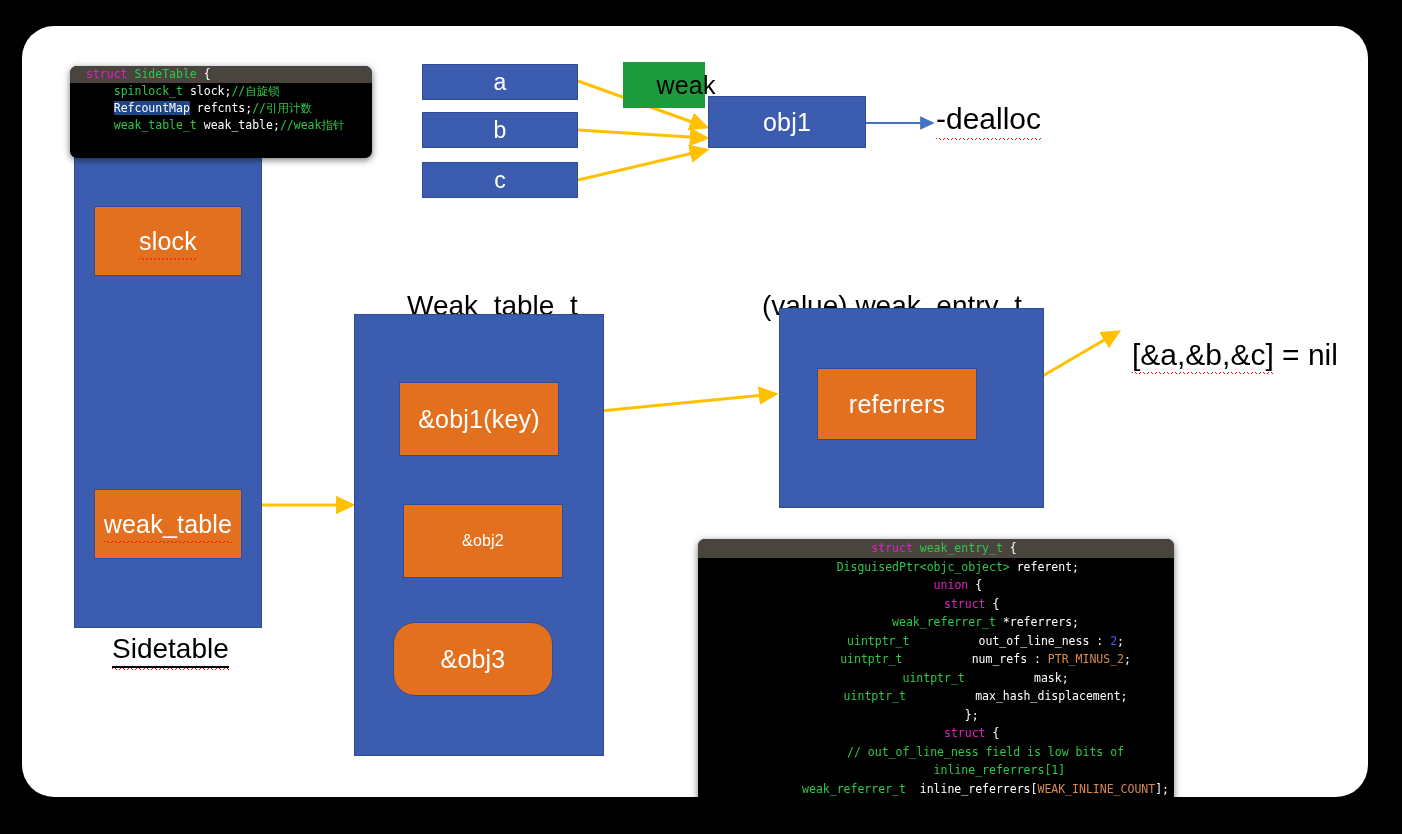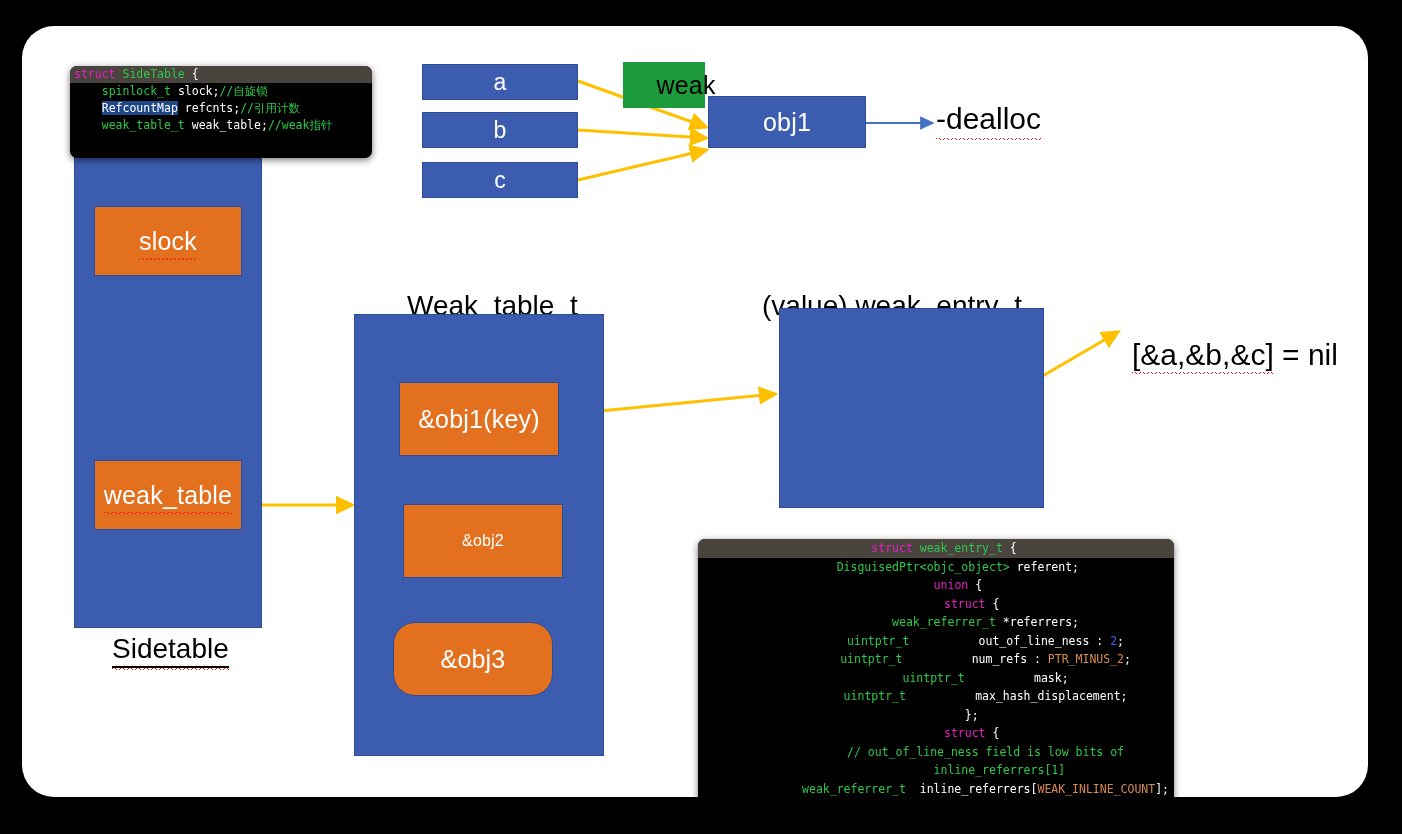--- a/index.html
+++ b/index.html
@@ -89,21 +89,21 @@
   .codewin .hdrline { background: #4a443f; display: block; }
   .kw   { color: #e91ec4; }
   .typ  { color: #2fc84a; }
   .pl   { color: #ffffff; }
   .cmt  { color: #2fc84a; }
   .num  { color: #4a5bff; }
   .cst  { color: #d98a50; }
   .sel  { background: #1f4788; color: #ffffff; }
 
   #code1 { left: 48px; top: 40px; width: 302px; height: 92px; font-size: 11.5px; line-height: 17px; padding: 0; }
-  #code1 .ln { padding-left: 4px; }
+  #code1 .ln { padding-left: 16px; }
   #code2 { left: 676px; top: 513px; width: 476px; height: 272px; font-size: 11.5px; line-height: 18.5px; }
   #code2 .ln { padding-left: 16px; text-align: center; }
 
   svg.arrows {
     position: absolute;
     left: 0; top: 0;
     width: 1346px; height: 771px;
     pointer-events: none;
   }
 </style>
@@ -138,21 +138,21 @@
       <path d="M952,390 L1096,306" stroke="#FFC000" stroke-width="3" fill="none" marker-end="url(#ar-or)"></path>
     </svg>
 
     <div class="box blue" style="left:52px; top:110px; width:188px; height:492px;"></div>
 
     <div class="box orange" style="left:72px; top:180px; width:148px; height:70px; font-size:25px;">
       <span class="sq">slock</span>
     </div>
 
 
-    <div class="box orange" style="left:72px; top:434px; width:148px; height:70px; font-size:25px;">
+    <div class="box orange" style="left:72px; top:463px; width:148px; height:70px; font-size:25px;">
       <span class="sq">weak_table</span>
     </div>
 
     <div class="label" style="left:90px; top:607px; font-size:28px;">
       <span class="sq uline">Sidetable</span>
     </div>
 
     <div class="box blue" style="left:400px; top:38px; width:156px; height:36px; font-size:23px;">
       <span>a</span>
     </div>
@@ -190,20 +190,23 @@
     <div class="box orange" style="left:371px; top:596px; width:160px; height:74px; font-size:25px;border-radius:22px;">
       <span>&amp;obj3</span>
     </div>
 
     <div class="label" style="left:740px; top:264px; font-size:28px;">
       <span>(value) </span><span class="sq uline">weak_entry_t</span>
     </div>
 
     <div class="box blue" style="left:757px; top:282px; width:265px; height:200px;"></div>
 
+    <div class="box orange" style="left:795px; top:342px; width:160px; height:72px; font-size:25px;">
+      <span>referrers</span>
+    </div>
 
     <div class="label" style="left:1110px; top:312px; font-size:30px;">
       <span class="sq sq-w">[&amp;a,&amp;b,&amp;c]</span><span> = nil</span>
     </div>
 
     <div class="codewin" id="code1"><span class="ln hdrline"><span class="kw">struct </span><span class="typ">SideTable </span><span class="pl">{</span></span><span class="ln"><span class="pl">    </span><span class="typ">spinlock_t </span><span class="pl">slock;</span><span class="cmt">//自旋锁</span></span><span class="ln"><span class="pl">    </span><span class="sel">RefcountMap</span><span class="pl"> refcnts;</span><span class="cmt">//引用计数</span></span><span class="ln"><span class="pl">    </span><span class="typ">weak_table_t </span><span class="pl">weak_table;</span><span class="cmt">//weak指针</span></span></div>
 
     <div class="codewin" id="code2"><span class="ln hdrline"><span class="kw">struct </span><span class="typ">weak_entry_t </span><span class="pl">{</span></span><span class="ln"><span class="pl">    </span><span class="typ">DisguisedPtr&lt;objc_object&gt;</span><span class="pl"> referent;</span></span><span class="ln"><span class="pl">    </span><span class="kw">union</span><span class="pl"> {</span></span><span class="ln"><span class="pl">        </span><span class="kw">struct</span><span class="pl"> {</span></span><span class="ln"><span class="pl">            </span><span class="typ">weak_referrer_t </span><span class="pl">*referrers;</span></span><span class="ln"><span class="pl">            </span><span class="typ">uintptr_t</span><span class="pl">          out_of_line_ness : </span><span class="num">2</span><span class="pl">;</span></span><span class="ln"><span class="pl">            </span><span class="typ">uintptr_t</span><span class="pl">          num_refs : </span><span class="cst">PTR_MINUS_2</span><span class="pl">;</span></span><span class="ln"><span class="pl">            </span><span class="typ">uintptr_t</span><span class="pl">          mask;</span></span><span class="ln"><span class="pl">            </span><span class="typ">uintptr_t</span><span class="pl">          max_hash_displacement;</span></span><span class="ln"><span class="pl">        };</span></span><span class="ln"><span class="pl">        </span><span class="kw">struct</span><span class="pl"> {</span></span><span class="ln"><span class="pl">            </span><span class="cmt">// out_of_line_ness field is low bits of</span></span><span class="ln"><span class="pl">                </span><span class="cmt">inline_referrers[1]</span></span><span class="ln"><span class="pl">            </span><span class="typ">weak_referrer_t</span><span class="pl">  inline_referrers[</span><span class="cst">WEAK_INLINE_COUNT</span><span class="pl">];</span></span></div>
 
   </div>

